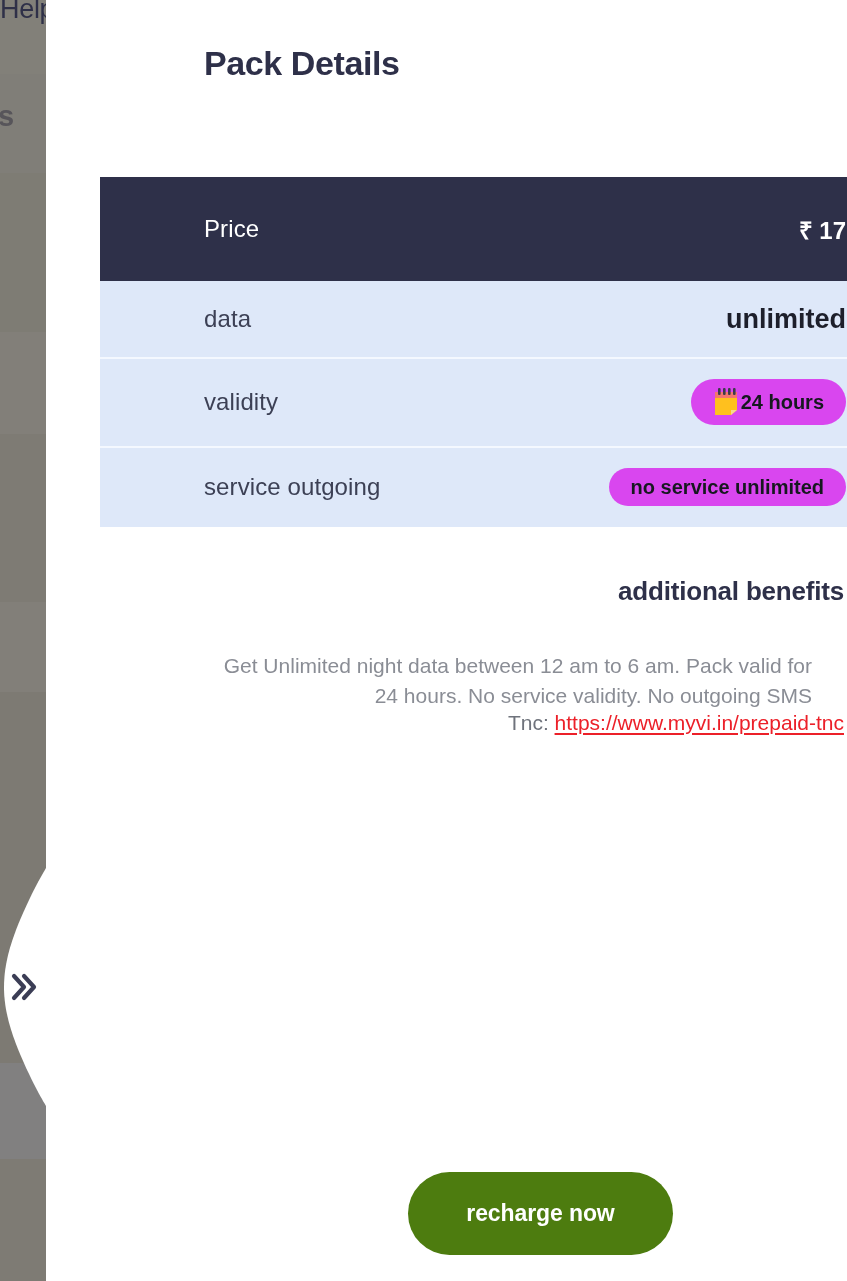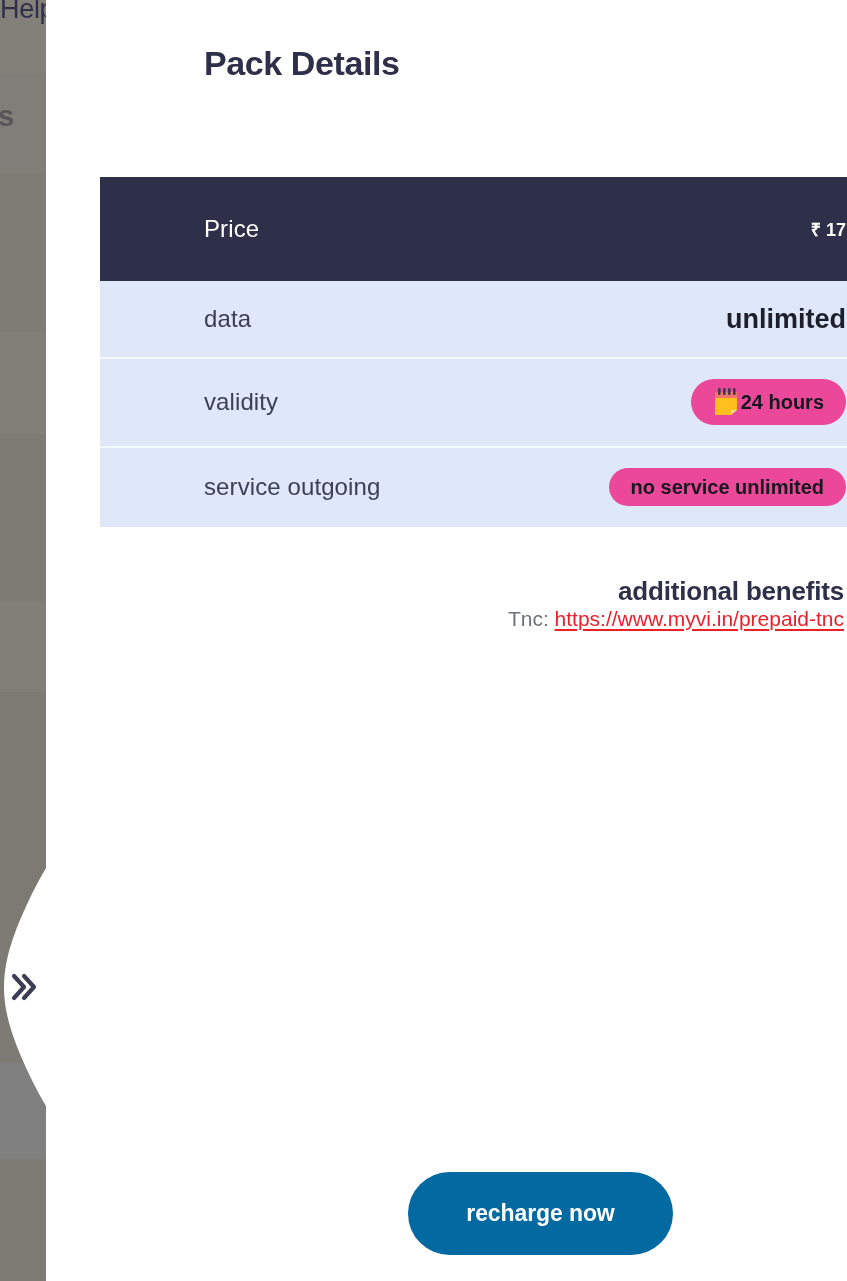--- a/index.html
+++ b/index.html
@@ -109,21 +109,21 @@
     font-weight: bold;
     color: #1d1f2b;
     text-align: right;
   }
 
   #row-price {
     height: 104px;
     background: #2e3049;
   }
   #row-price .row-label { color: #ffffff; font-weight: normal; }
-  #row-price .row-value { color: #ffffff; font-size: 18px; font-weight: bold; }
+  #row-price .row-value { color: #ffffff; font-size: 24px; font-weight: bold; }
 
   .row-light {
     background: #dee8f9;
   }
   #row-data { height: 76px; }
   #row-validity { height: 89px; }
   #row-service { height: 81px; }
 
   .row-divider {
     position: absolute;
@@ -132,21 +132,21 @@
     top: 0;
     height: 2px;
     background: #f4f8ff;
   }
 
   
   .chip {
     display: inline-flex;
     align-items: center;
     gap: 2px;
-    background: #ec4899;
+    background: #d946ef;
     border-radius: 26px;
     padding: 9px 22px;
     font-size: 20px;
     font-weight: bold;
     color: #16181f;
     line-height: 1;
     white-space: nowrap;
   }
   .chip-icon {
     display: inline-block;
@@ -189,21 +189,21 @@
 
   
   #recharge-now-button {
     position: absolute;
     left: 354px;
     top: 1172px;
     width: 265px;
     height: 83px;
     border: none;
     border-radius: 42px;
-    background: #0369a1;
+    background: #4d7c0f;
     color: #ffffff;
     font-family: "Liberation Sans", sans-serif;
     font-size: 23px;
     font-weight: bold;
     letter-spacing: -0.1px;
     cursor: pointer;
   }
 </style>
 </head>
 <body>
@@ -267,20 +267,21 @@
         <span class="row-label">service outgoing</span>
         <span class="chip">
           <span>no service unlimited</span>
         </span>
       </div>
 
     </div>
 
     <div id="benefits">
       <h2 id="benefits-title">additional benefits</h2>
+      <p id="benefits-desc">Get Unlimited night data between 12 am to 6 am. Pack valid for 24 hours. No service validity. No outgoing SMS</p>
       <p id="tnc-line">
         <span>Tnc:</span>
         <a id="tnc-link" href="#">https://www.myvi.in/prepaid-tnc</a>
       </p>
     </div>
 
     <button id="recharge-now-button">recharge now</button>
 
   </div>
 

